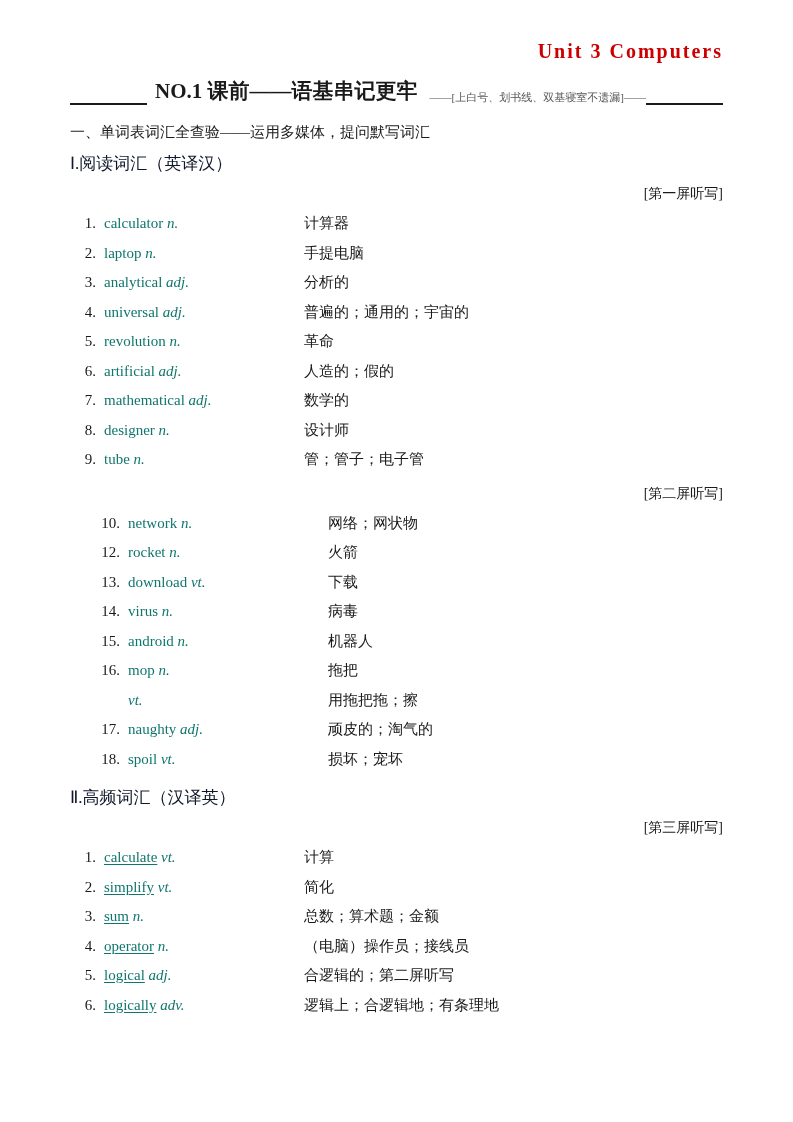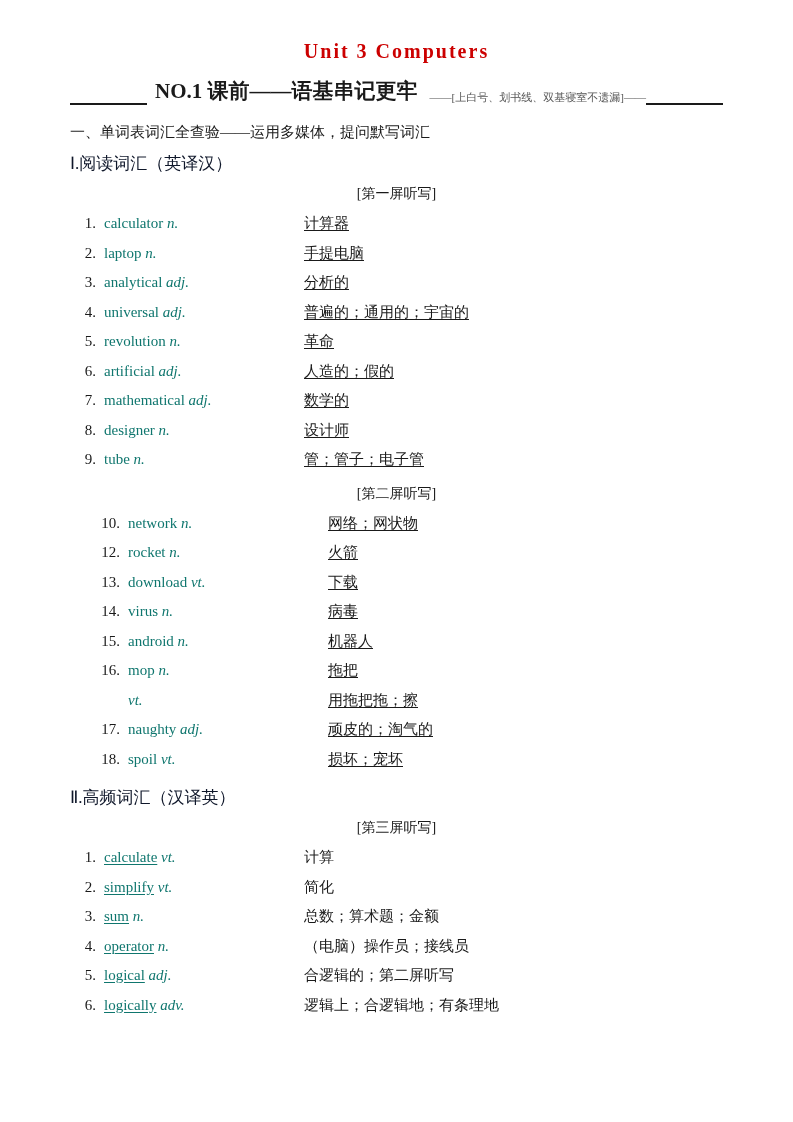--- a/index.html
+++ b/index.html
@@ -12,21 +12,21 @@
       background: #ffffff;
       font-family: "SimSun", "宋体", serif;
       font-size: 15px;
       color: #1a1a1a;
       width: 793px;
       min-height: 1122px;
       padding: 40px 70px 40px 70px;
     }
 
     .unit-title {
-      text-align: center;
+      text-align: right;
       color: #cc0000;
       font-size: 20px;
       font-weight: bold;
       font-family: "Times New Roman", serif;
       margin-bottom: 14px;
       letter-spacing: 2px;
     }
 
     .section-header {
       display: flex;
@@ -63,21 +63,21 @@
       color: #1a1a1a;
     }
 
     .sub-section-title {
       font-size: 17px;
       margin-bottom: 4px;
       color: #0f172a;
     }
 
     .listen-label {
-      text-align: center;
+      text-align: right;
       font-size: 14px;
       color: #1a1a1a;
       margin: 10px 0 6px 0;
     }
 
     .vocab-table {
       width: 100%;
       border-collapse: collapse;
       margin-bottom: 2px;
     }
@@ -101,21 +101,20 @@
       color: #0f766e;
     }
 
     .vocab-en em {
       font-style: italic;
       font-family: "Times New Roman", serif;
     }
 
     .vocab-zh {
       color: #1a1a1a;
-      text-decoration: underline;
       text-underline-offset: 2px;
     }
 
     .vocab-zh-plain {
       color: #1a1a1a;
       margin-top: 40px;
     }
 
     .section-divider {
       margin: 12px 0 8px 0;

